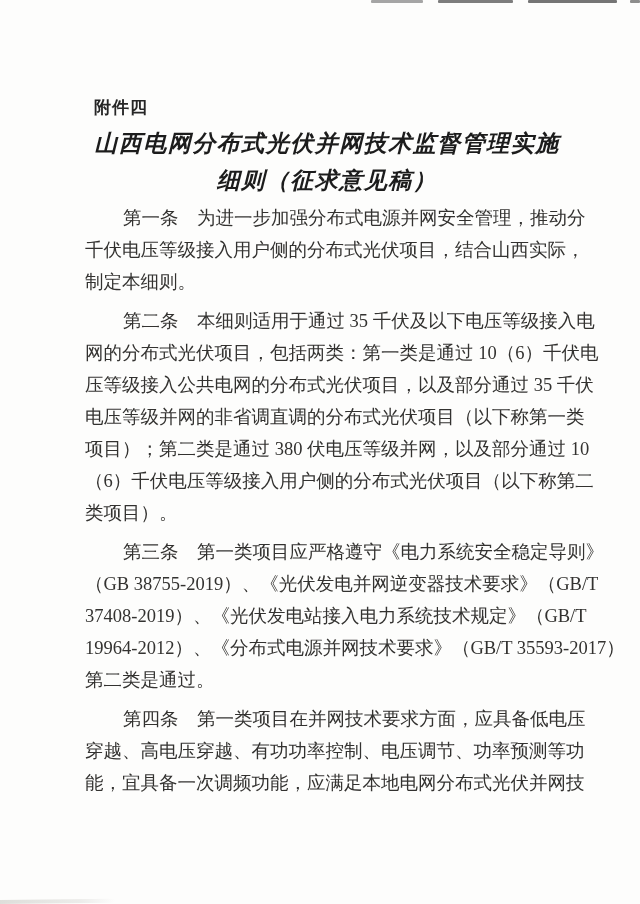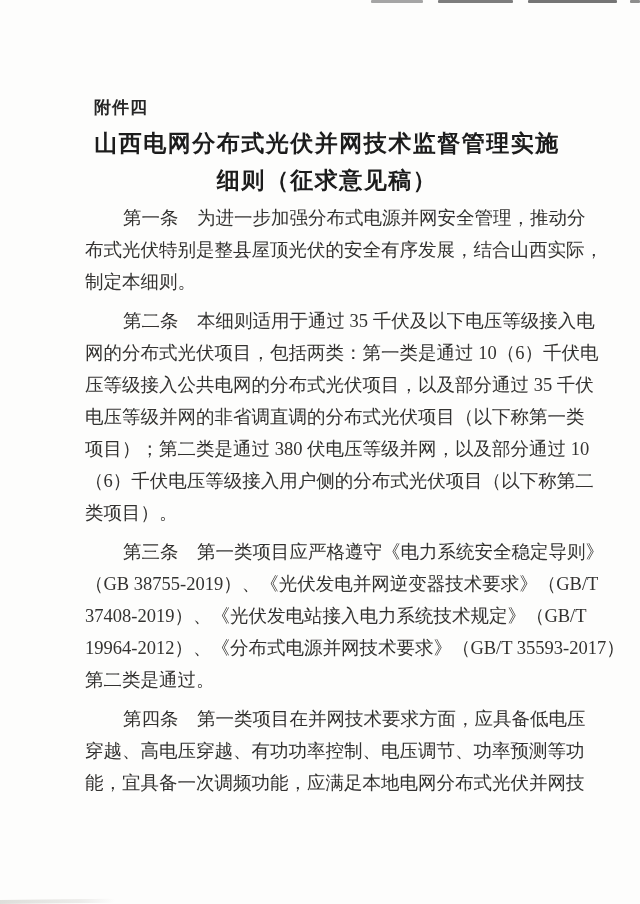--- a/index.html
+++ b/index.html
@@ -53,20 +53,21 @@
     position: absolute;
     left: 64px;
     right: 50px;
     top: 125px;
     text-align: center;
     font-weight: bold;
     font-size: 23px;
     line-height: 37px;
     letter-spacing: 1.5px;
     color: #1c1c1c;
+    font-style: italic;
   }
   .doc-body {
     position: absolute;
     left: 82px;
     top: 199px;
     width: 472px;
     font-size: 18.5px;
     line-height: 32px;
     color: #333230;
   }
@@ -100,21 +101,21 @@
 
   <div class="doc-title">
     <div>山西电网分布式光伏并网技术监督管理实施</div>
     <div>细则（征求意见稿）</div>
   </div>
 
   <div class="doc-body">
 
     <div class="paragraph">
       <div class="line">第一条　为进一步加强分布式电源并网安全管理，推动分</div>
-      <div class="line">布式光伏特别是整县屋顶光伏的安全有序发展，结合山西实际，</div>
+      <div class="line">千伏电压等级接入用户侧的分布式光伏项目，结合山西实际，</div>
       <div class="line short">制定本细则。</div>
     </div>
 
     <div class="paragraph">
       <div class="line">第二条　本细则适用于通过 35 千伏及以下电压等级接入电</div>
       <div class="line">网的分布式光伏项目，包括两类：第一类是通过 10（6）千伏电</div>
       <div class="line">压等级接入公共电网的分布式光伏项目，以及部分通过 35 千伏</div>
       <div class="line">电压等级并网的非省调直调的分布式光伏项目（以下称第一类</div>
       <div class="line">项目）；第二类是通过 380 伏电压等级并网，以及部分通过 10</div>
       <div class="line">（6）千伏电压等级接入用户侧的分布式光伏项目（以下称第二</div>

